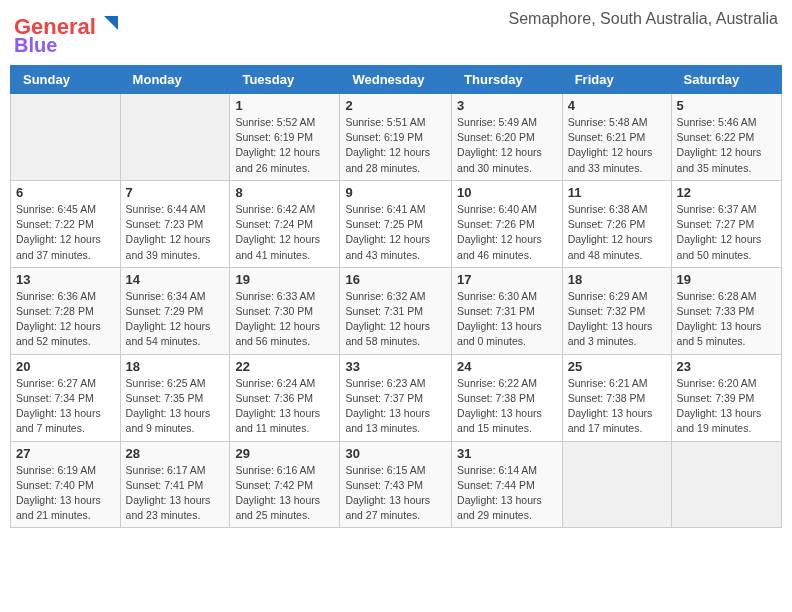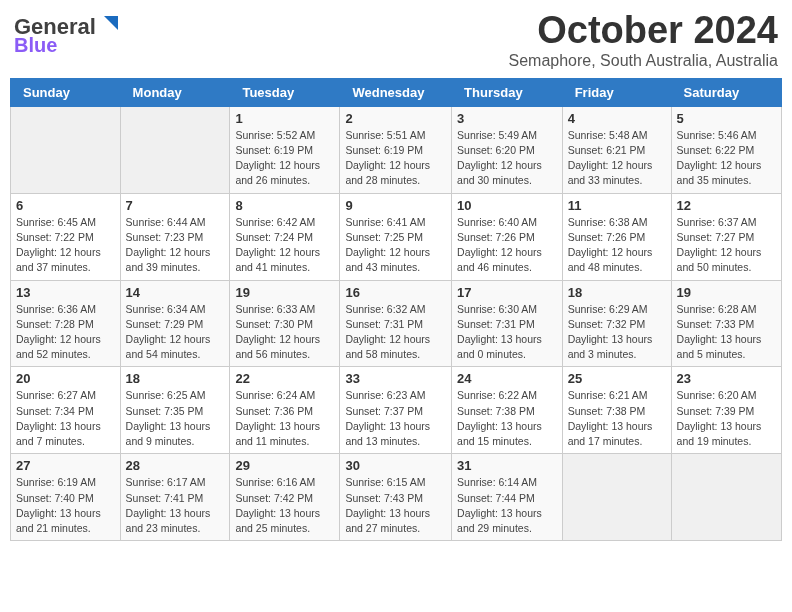--- a/index.html
+++ b/index.html
@@ -85,30 +85,29 @@
       background: #f0f0f0 !important;
     }
   </style>
 </head>
 <body>
 
 <div class="header">
   <div class="logo">
     <div class="logo-top">
       <span style="font-size:22px;font-weight:bold;color:#333;">
-        <span style="color:#404040;">General</span>
+        <span style="color:#ef4444;">General</span>
       </span>
       <svg width="22" height="22" viewBox="0 0 22 22" style="margin-left:2px;margin-top:-4px;">
         <polygon points="6,2 20,2 20,16" fill="#1a6bbf"></polygon>
       </svg>
     </div>
     <span style="font-size:20px;font-weight:bold;color:#8b5cf6;margin-top:-6px;">Blue</span>
   </div>
   <div class="title-block">
-    <h1>October 2024</h1>
     <h2>Semaphore, South Australia, Australia</h2>
   </div>
 </div>
 
 <table class="calendar">
   <thead>
     <tr>
     <th>Sunday</th>
         <th>Monday</th>
         <th>Tuesday</th>

